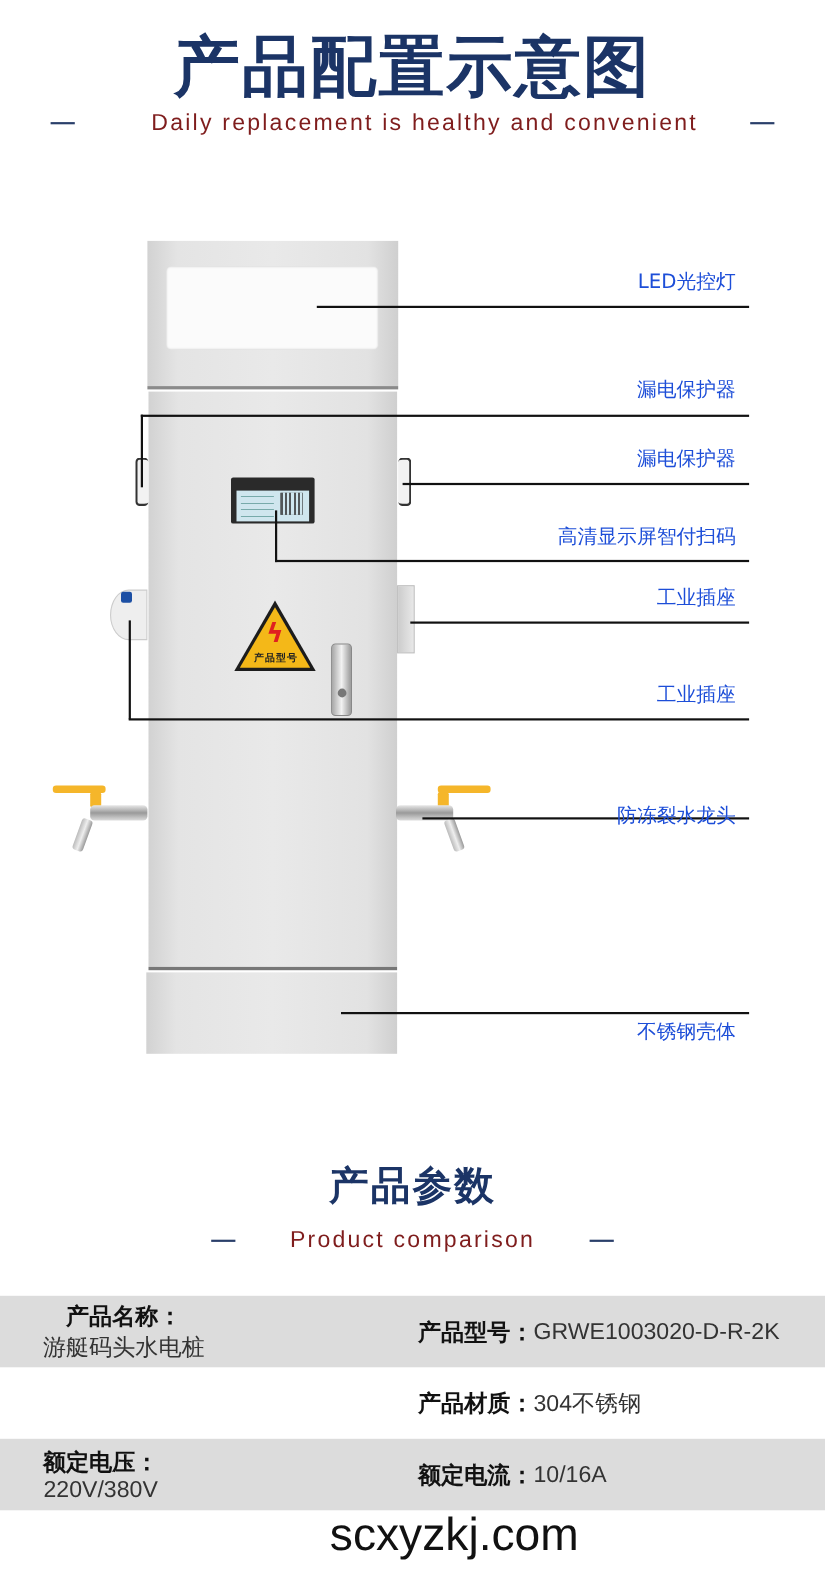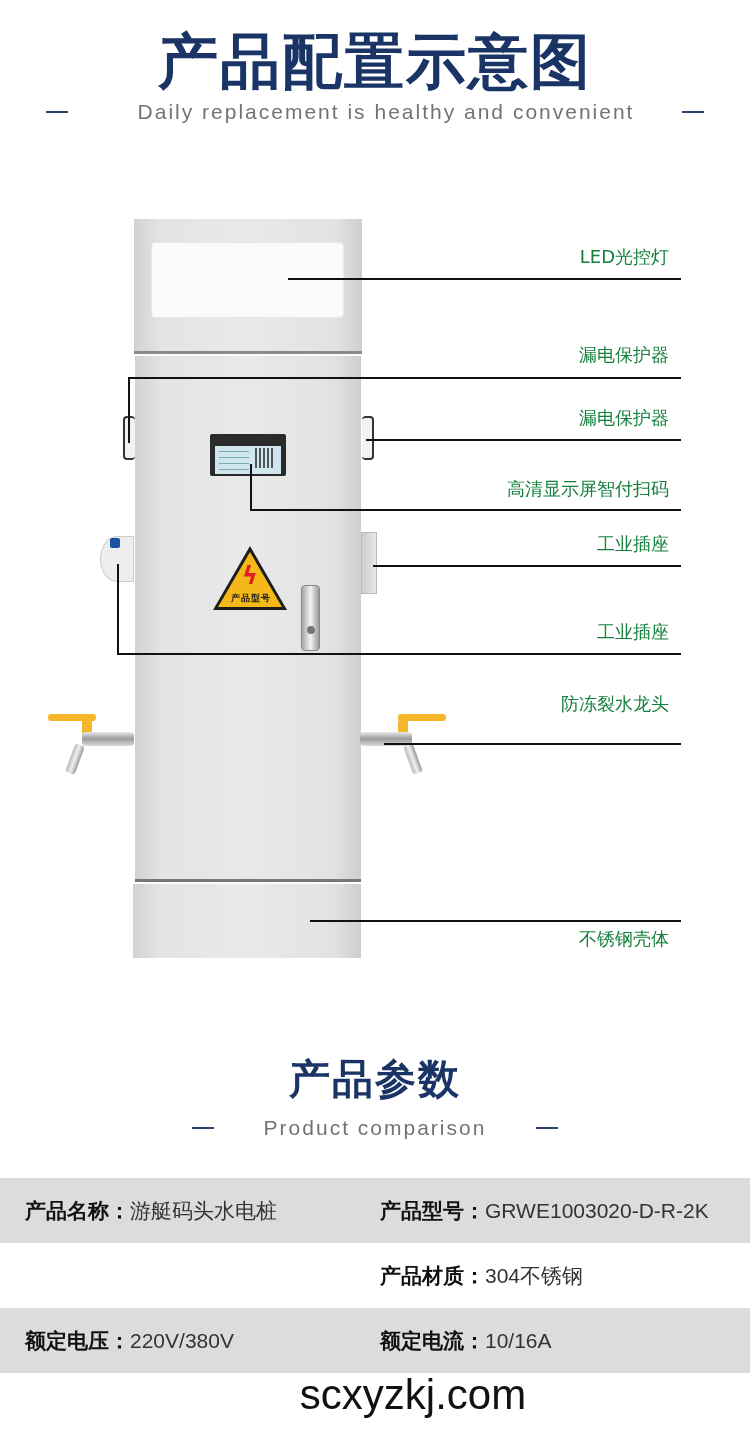--- a/index.html
+++ b/index.html
@@ -4,25 +4,25 @@
 <style>
   * { margin: 0; padding: 0; box-sizing: border-box; }
   html, body { width: 750px; height: 1439px; background: #ffffff; overflow: hidden; }
   body { position: relative; font-family: "DejaVu Sans", "Liberation Sans", sans-serif; color: #111; }
 
   .title {
     position: absolute; left: 0; width: 750px; text-align: center;
     font-weight: bold; color: #1b3466; letter-spacing: 2px;
   }
   #t1 { top: 28px; font-size: 60px; line-height: 66px; }
-  #t2 { top: 1046px; font-size: 41px; line-height: 66px; }
+  #t2 { top: 1046px; font-size: 36px; line-height: 66px; }
 
   .subtitle {
     position: absolute; left: 0; width: 750px; display: flex; justify-content: center; align-items: center;
-    color: #737373; font-family: "Liberation Sans", sans-serif; letter-spacing: 2px; gap: 26px;
+    color: #7f1d1d; font-family: "Liberation Sans", sans-serif; letter-spacing: 2px; gap: 26px;
   }
   #s1 { top: 98px; height: 28px; font-size: 21px; }
   #s2 { top: 1114px; height: 28px; font-size: 21px; }
   .dash { display: inline-block; width: 22px; height: 1.5px; background: #2a3f6a; margin: 0 24px; }
   #s1 .dash:first-child { margin-left: 0; margin-right: 44px; }
   #s1 .dash:last-child { margin-left: 22px; margin-right: 0; }
 
   
   .cab { position: absolute; background: linear-gradient(90deg, #d2d2d2 0%, #e4e4e4 12%, #e9e9e9 50%, #e2e2e2 88%, #cfcfcf 100%); }
   #cab-top { left: 134px; top: 219px; width: 228px; height: 135px; border-bottom: 3px solid #8a8a8a; }
@@ -67,29 +67,29 @@
   #tap-l .tap-spout { left: 22px; transform: rotate(20deg); }
   #tap-r { left: 360px; top: 714px; }
   #tap-r .tap-handle { left: 38px; }
   #tap-r .tap-stem { left: 38px; }
   #tap-r .tap-body { left: 0; }
   #tap-r .tap-spout { left: 48px; transform: rotate(-20deg); }
 
   
   .hl { position: absolute; height: 2px; background: #111; }
   .vl { position: absolute; width: 2px; background: #111; }
-  .callout { position: absolute; right: 81px; font-size: 18px; line-height: 22px; color: #15803d; text-align: right; font-family: "DejaVu Sans", sans-serif; }
+  .callout { position: absolute; right: 81px; font-size: 18px; line-height: 22px; color: #1d4ed8; text-align: right; font-family: "DejaVu Sans", sans-serif; }
 
   
   .row { position: absolute; left: 0; width: 750px; height: 65px; display: flex; align-items: center; }
   .row.gray { background: #dcdcdc; }
   .cell { position: absolute; display: flex; align-items: center; font-size: 21px; }
   .cell .k { font-weight: bold; color: #111; }
   .cell .v { color: #333; font-family: "Liberation Sans", "DejaVu Sans", sans-serif; }
-  .c1 { left: 25px; }
+  .c1 { left: 39px; flex-direction: column; }
   .c2 { left: 380px; }
 
   #footer { position: absolute; left: 0; width: 750px; top: 1372px; height: 50px; text-align: center;
             font-size: 42px; line-height: 46px; color: #111; font-family: "Liberation Sans", sans-serif; padding-left: 76px; }
 </style>
 </head>
 <body>
 
 <div id="t1" class="title">产品配置示意图</div>
 <div id="s1" class="subtitle">
@@ -155,21 +155,21 @@
 <div class="hl" style="left:384px; top:743px; width:297px;"></div>
 
 <div class="hl" style="left:310px; top:920px; width:371px;"></div>
 
 <div class="callout" style="top:246px;">LED光控灯</div>
 <div class="callout" style="top:344px;">漏电保护器</div>
 <div class="callout" style="top:407px;">漏电保护器</div>
 <div class="callout" style="top:478px;">高清显示屏智付扫码</div>
 <div class="callout" style="top:533px;">工业插座</div>
 <div class="callout" style="top:621px;">工业插座</div>
-<div class="callout" style="top:693px;">防冻裂水龙头</div>
+<div class="callout" style="top:731px;">防冻裂水龙头</div>
 <div class="callout" style="top:928px;">不锈钢壳体</div>
 
 <div id="t2" class="title">产品参数</div>
 <div id="s2" class="subtitle">
   <span class="dash"></span>
   <span>Product comparison</span>
   <span class="dash"></span>
 </div>
 
 <div class="row gray" style="top:1178px;">

